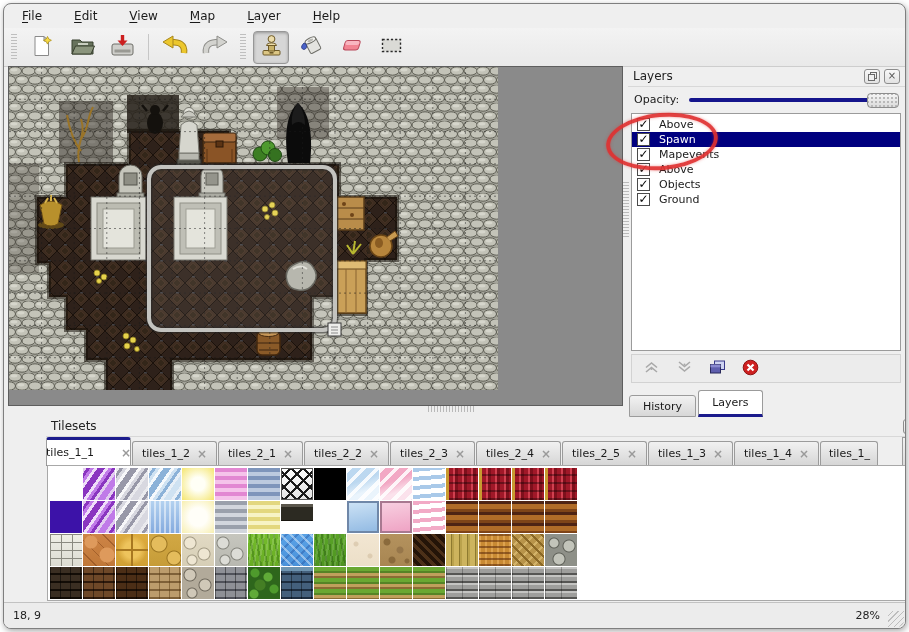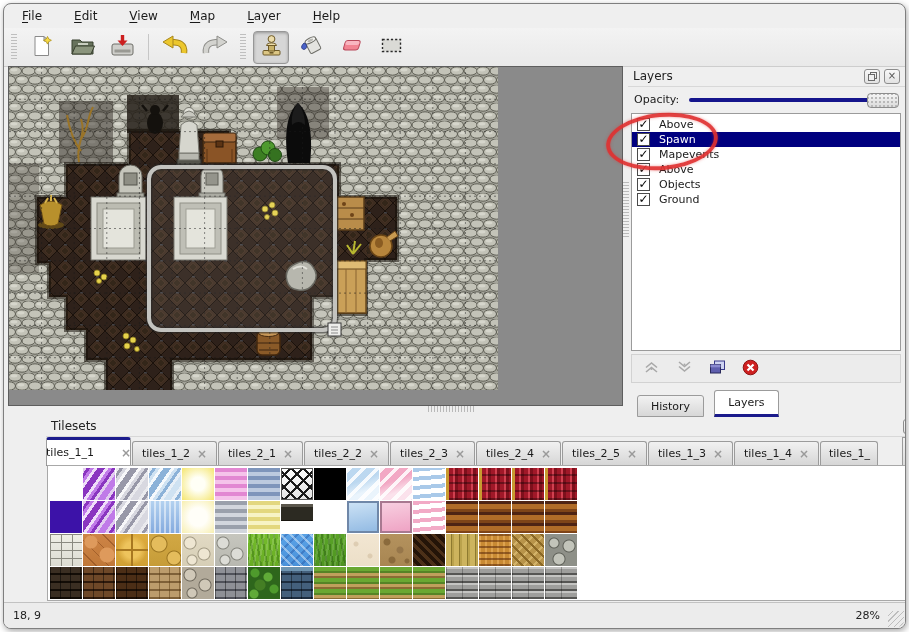--- a/index.html
+++ b/index.html
@@ -40,21 +40,21 @@
   .layer-list{position:absolute;left:3px;right:4px;top:47px;height:233px;background:#fff;border:1px solid #9b9b9b;overflow:hidden;padding-top:3px;}
   .layer-row{display:flex;align-items:center;height:15px;padding-left:5px;gap:9px;font-size:11px;}
   .layer-row.selected{background:#00007f;color:#fff;}
   .checkbox{width:11px;height:11px;min-width:11px;border:1px solid #4a4a4a;background:#fff;color:#000;
     font-size:12px;line-height:10px;text-align:center;font-weight:bold;}
   .layer-actions{position:absolute;left:3px;right:4px;top:288px;height:27px;border:1px solid #d2d2d2;background:#ececec;
     display:flex;align-items:center;gap:15px;padding-left:10px;}
   .act-btn{display:flex;align-items:center;justify-content:center;width:18px;height:18px;}
   .panel-tabs{position:absolute;left:1px;bottom:0;height:25px;display:flex;align-items:flex-end;}
   .ptab{height:20px;display:flex;align-items:center;padding:0 13px;font-size:11px;border:1px solid #9b9b9b;
-    border-radius:3px 3px 0 0;background:linear-gradient(#f2f2f2,#d7d7d7);margin-right:2px;margin-left:8px;}
+    border-radius:3px 3px 0 0;background:linear-gradient(#f2f2f2,#d7d7d7);margin-right:2px;}
   .ptab.active{height:23px;background:#fff;border-bottom:3px solid #1b1b8c;}
   
   .annotation-ellipse{position:absolute;left:602px;top:109px;width:104px;height:49px;border:4px solid rgba(224,48,48,.92);
     border-radius:50%;transform:rotate(-5deg);z-index:60;pointer-events:none;
     box-shadow:0 0 3px rgba(224,48,48,.5),inset 0 0 3px rgba(224,48,48,.5);}
   
   .tilesets-panel{position:absolute;left:10px;top:412px;width:898px;height:186px;margin-left:32px;}
   .ts-tabs{position:absolute;left:0;top:21px;right:0;height:28px;display:flex;align-items:flex-end;border-bottom:1px solid #8d8d8d;}
   .ts-tab{box-sizing:border-box;width:85px;height:24px;display:flex;align-items:center;justify-content:center;gap:7px;
     font-size:11px;border:1px solid #9b9b9b;border-bottom:none;border-radius:3px 3px 0 0;

